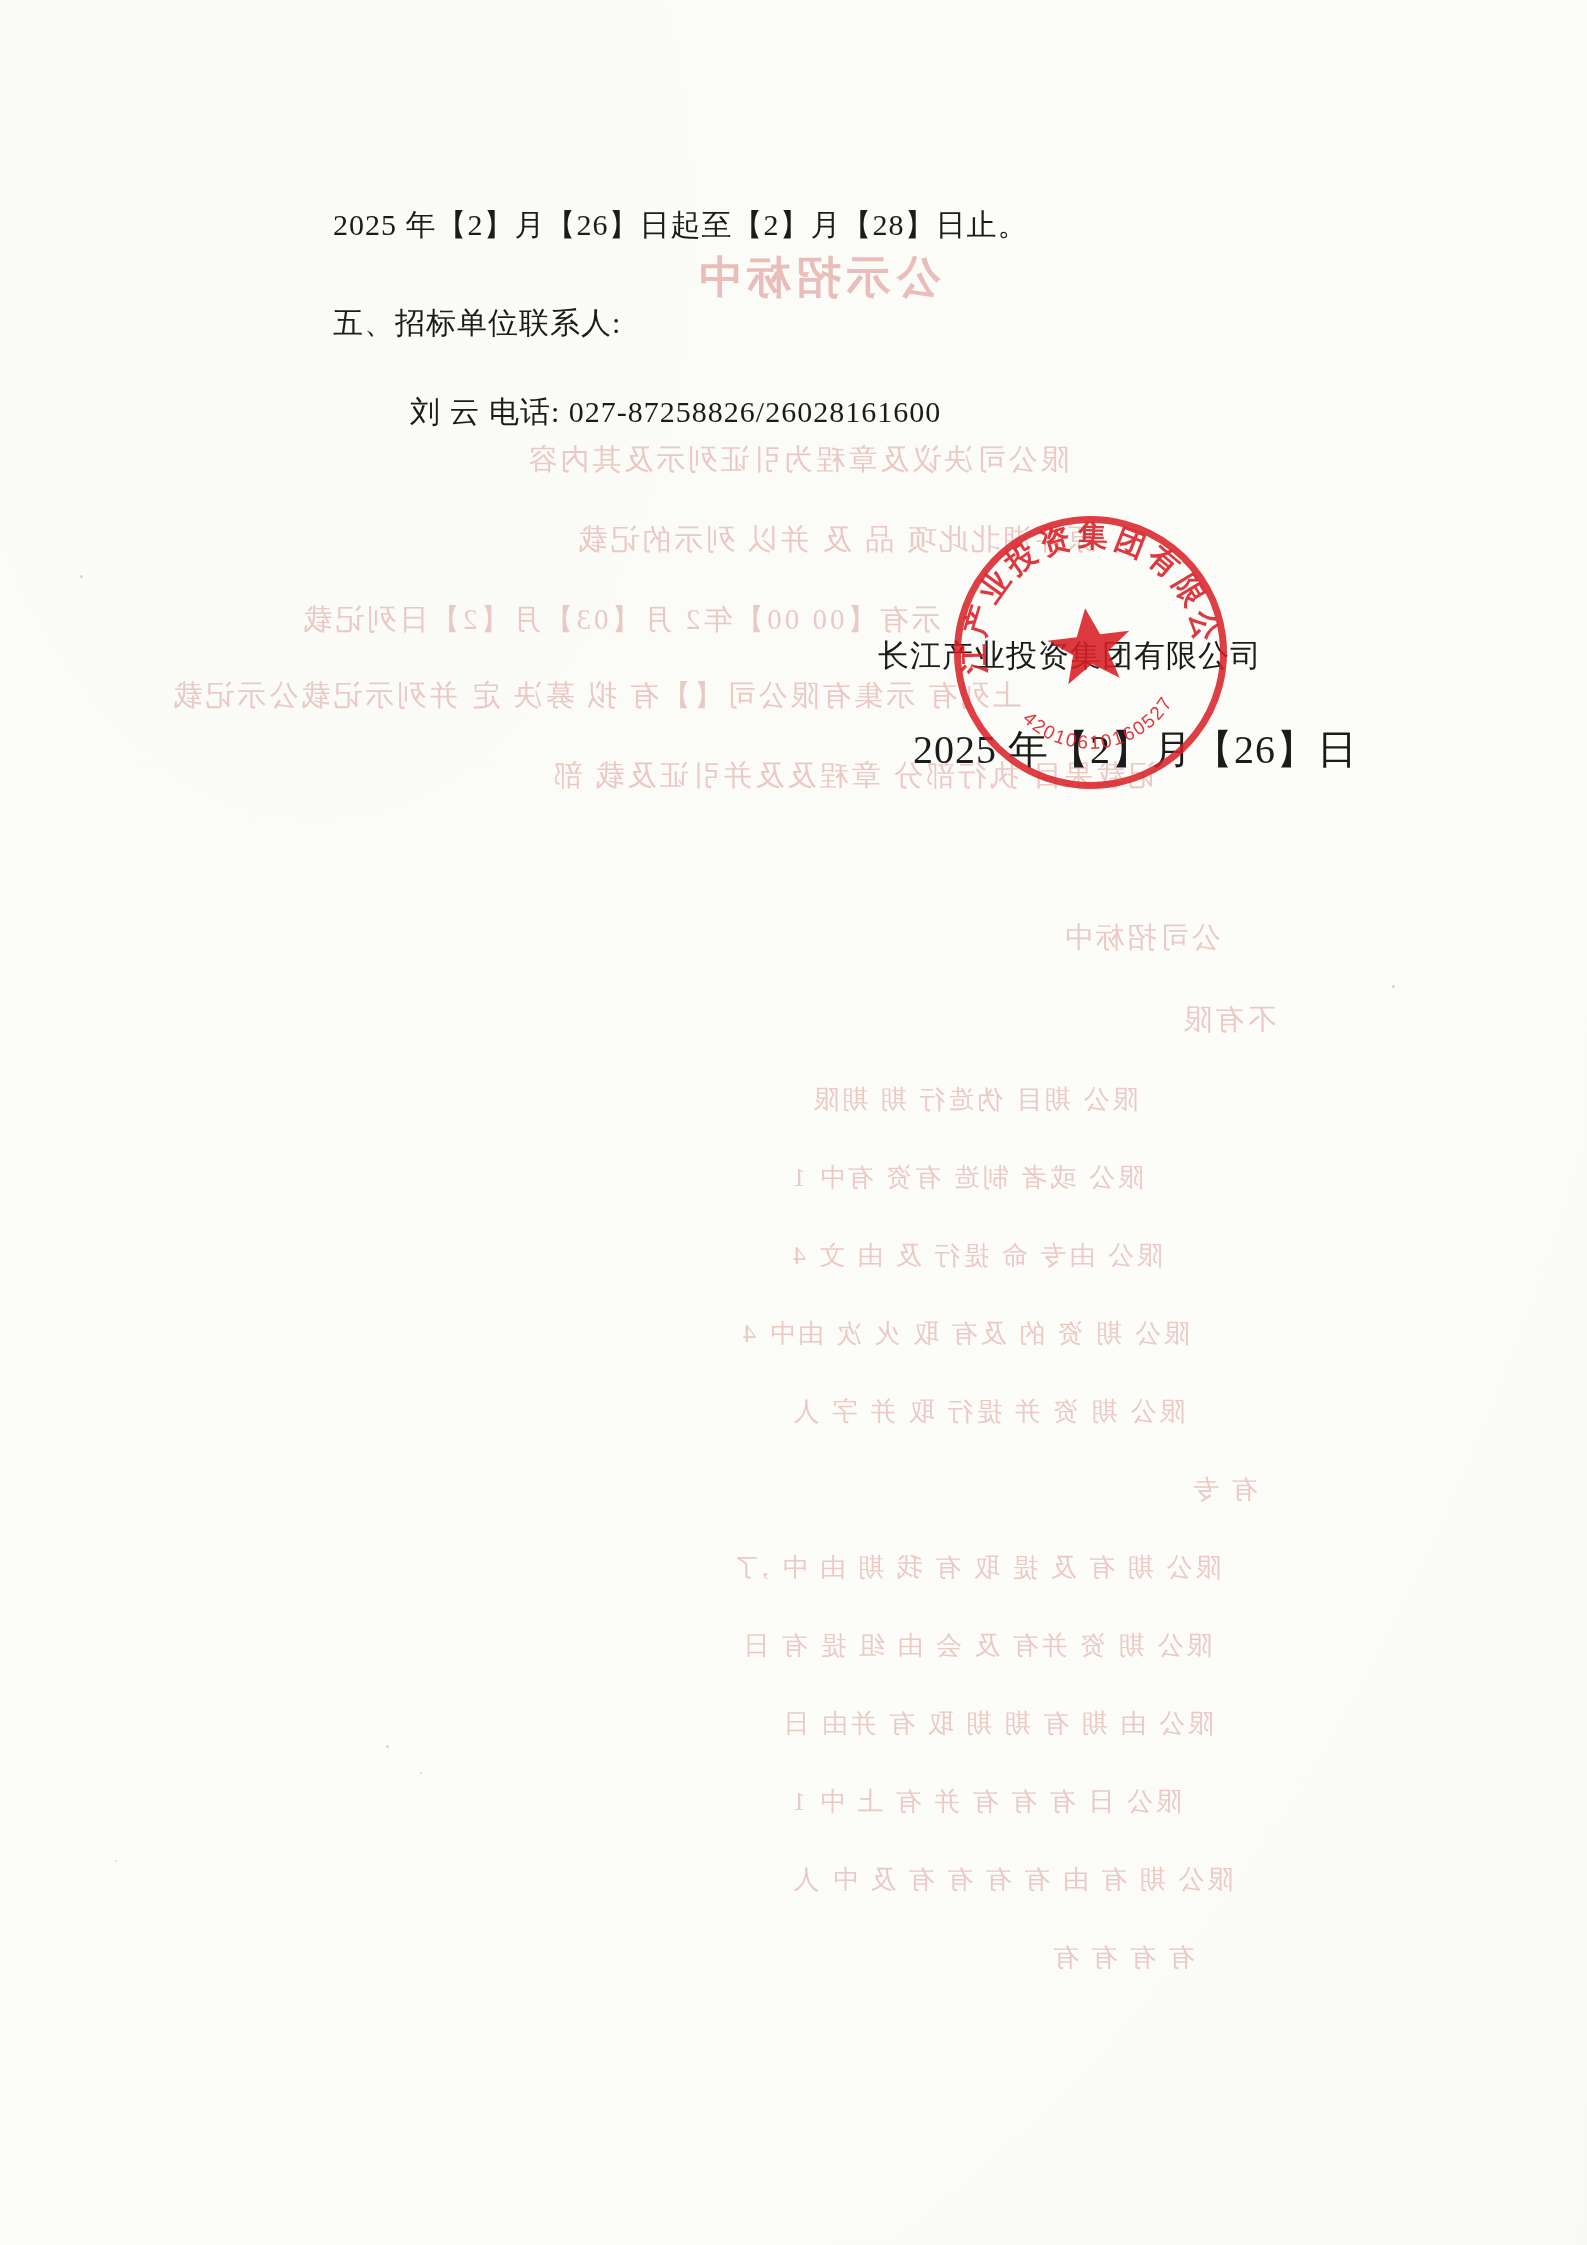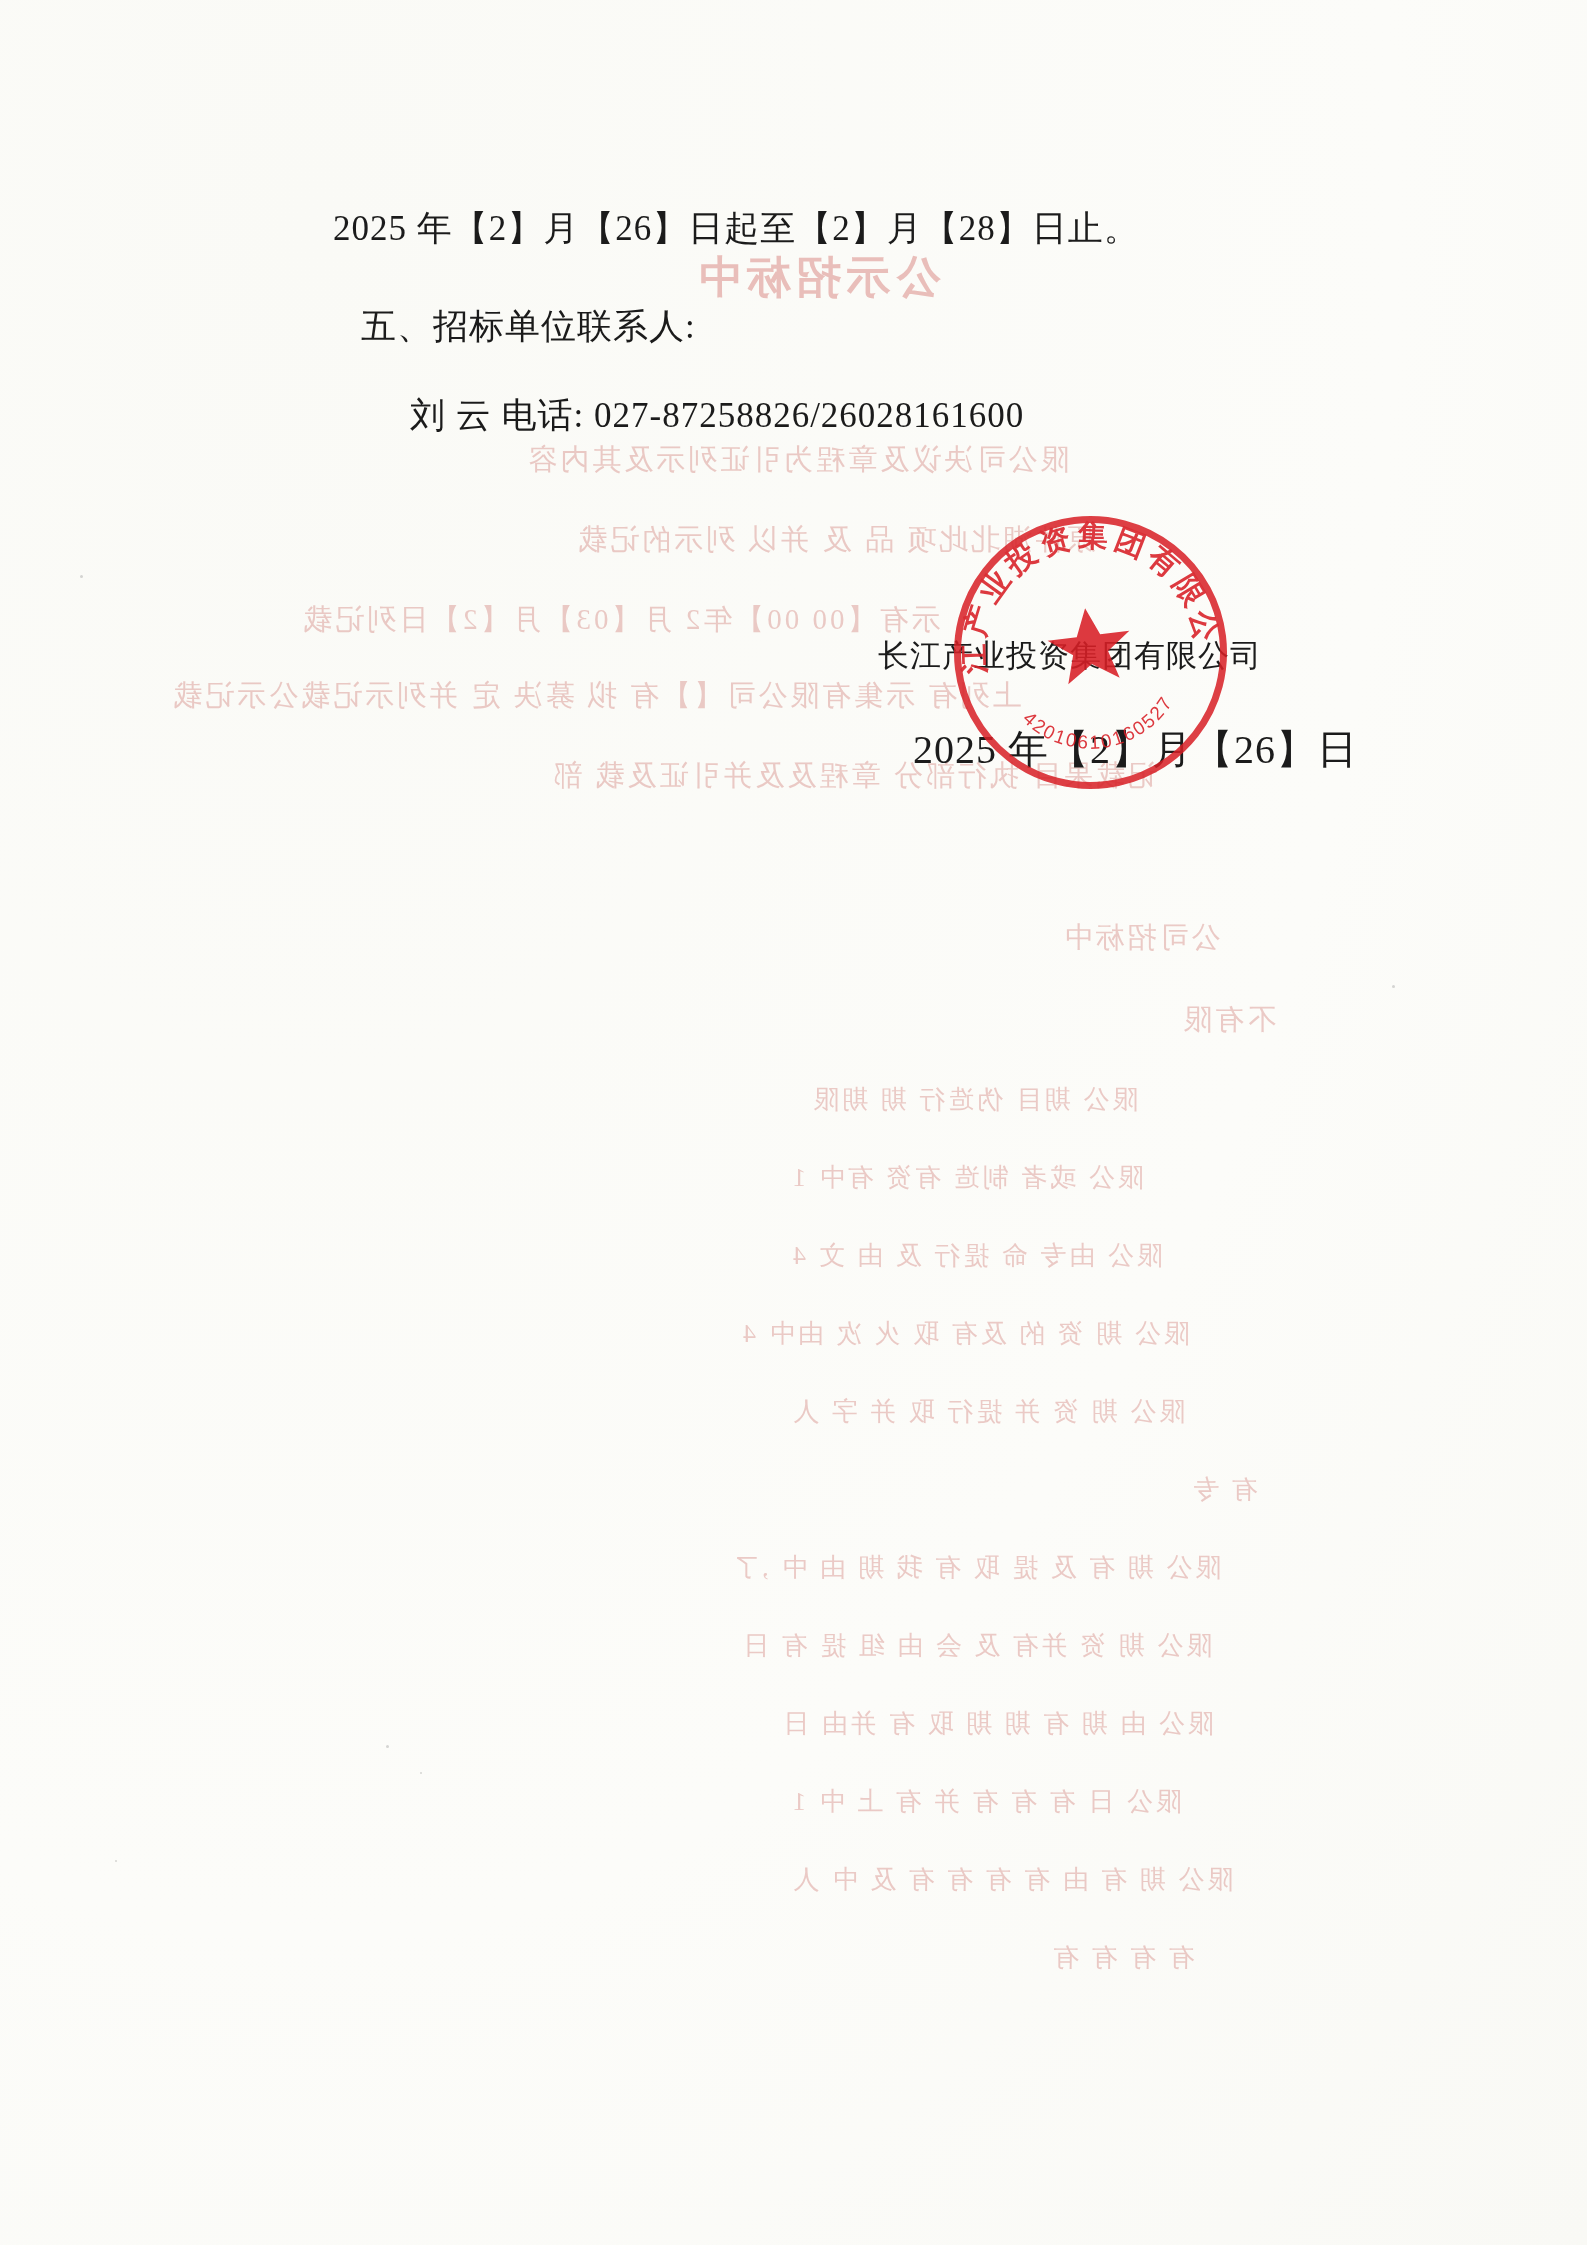--- a/index.html
+++ b/index.html
@@ -20,27 +20,27 @@
   .paper-tint {
     position: absolute;
     inset: 0;
     background:
       radial-gradient(ellipse at 20% 10%, rgba(250,250,246,1) 0%, rgba(252,252,249,1) 60%, rgba(249,249,245,1) 100%);
     pointer-events: none;
   }
   .doc-text {
     position: absolute;
     white-space: nowrap;
-    font-size: 35px;
+    font-size: 30px;
     letter-spacing: 1px;
     color: #1b1b1b;
     font-family: Liberation Serif, serif;
   }
   .line-1 { left: 333px; top: 205px; }
-  .line-2 { left: 333px; top: 303px; margin-left: 28px; }
+  .line-2 { left: 333px; top: 303px; }
   .line-3 { left: 410px; top: 392px; }
 
   .sign-company {
     position: absolute;
     left: 878px;
     top: 635px;
     font-size: 31px;
     letter-spacing: 1px;
     white-space: nowrap;
     color: #1b1b1b;

